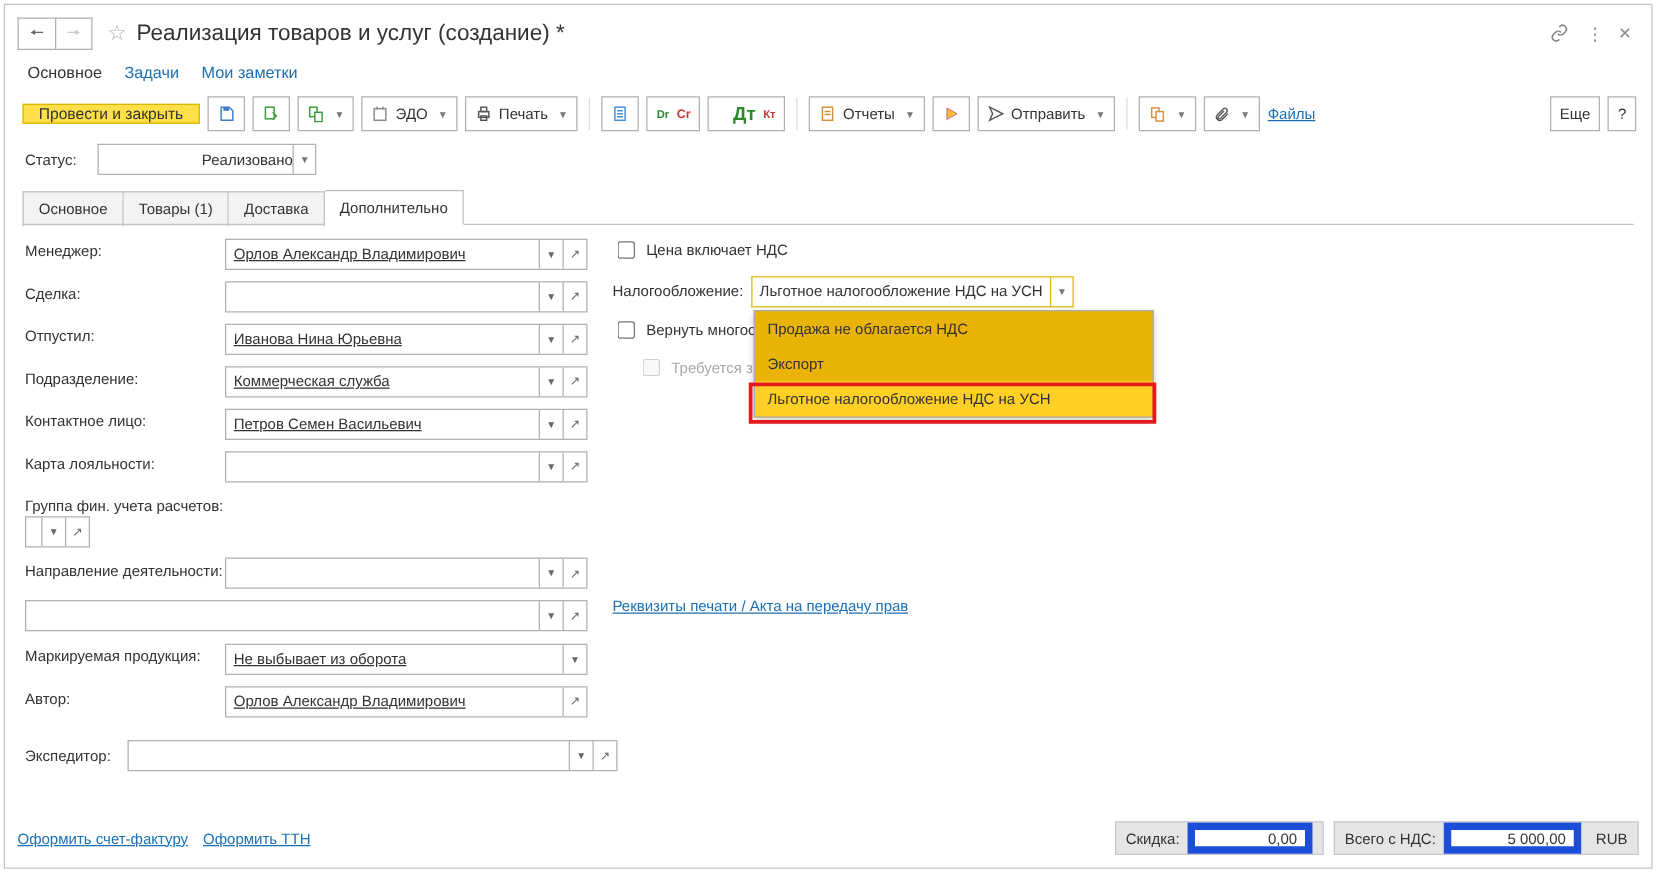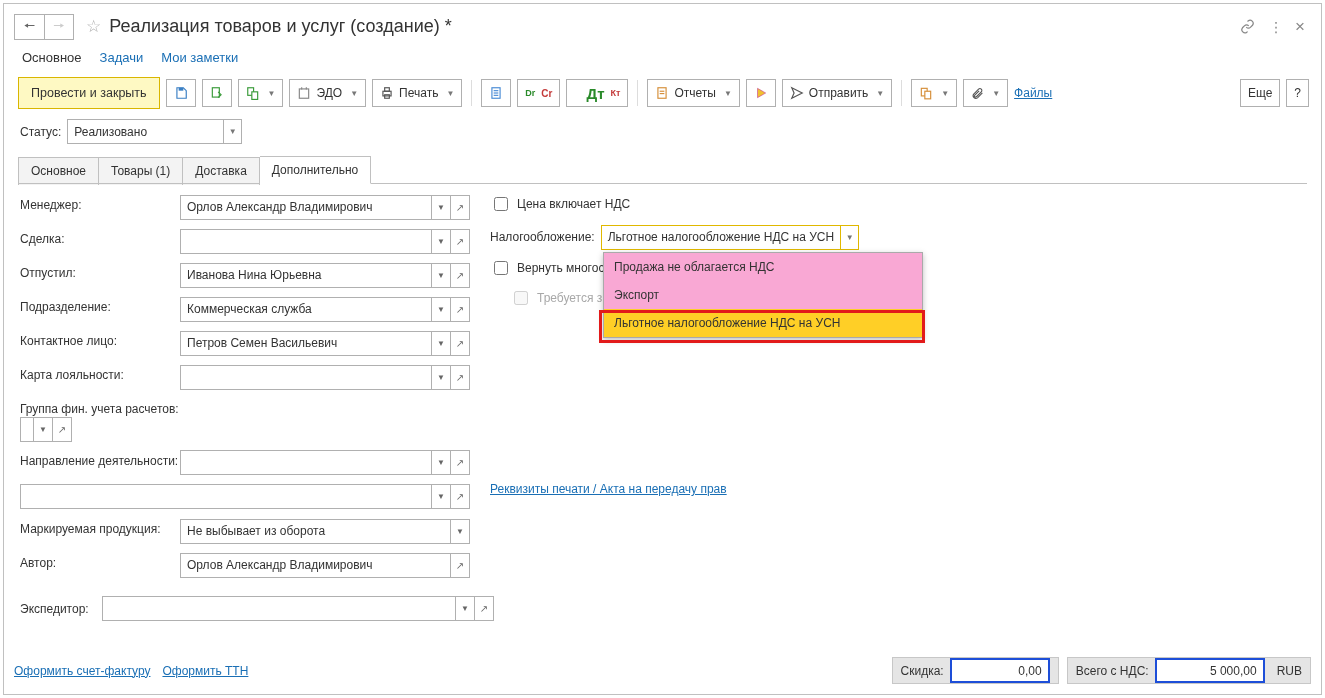--- a/index.html
+++ b/index.html
@@ -19,59 +19,59 @@
   .nav-btn { width:30px; height:26px; border:1px solid #b0b0b0; background:#fff; display:flex; align-items:center; justify-content:center; font-size:13px; color:#666; }
   .nav-btn:first-child { border-right:none; }
   .star { font-size:17px; color:#b0b0b0; margin-right:8px; }
   .title { font-size:18px; color:#333; flex:1; }
   .title-right { display:flex; align-items:center; gap:14px; color:#888; padding-right:6px;}
   .title-right span { font-size:14px; cursor:pointer; }
   .subnav { display:flex; gap:18px; padding:6px 16px 12px 18px; font-size:13px; }
   .subnav .act { color:#333; }
   .subnav a { color:#1a6fb5; text-decoration:none; }
   .toolbar { display:flex; align-items:center; padding:0 12px 10px 14px; gap:6px; flex-wrap:nowrap;}
-  .btn-primary { background:#fef9c3; border:1px solid #d9b600; color:#333; height:32px; padding:0 12px; display:flex; align-items:center; font-size:12.5px;}
+  .btn-primary { background:#fde047; border:1px solid #d9b600; color:#333; height:16px; padding:0 12px; display:flex; align-items:center; font-size:12.5px;}
   .tbtn { height:28px; border:1px solid #b0b0b0; background:#fff; display:flex; align-items:center; justify-content:center; padding:0 7px; gap:5px; font-size:12px; color:#333;}
   .tbtn .caret { font-size:8px; color:#777; margin-left:3px;}
   .tsep { width:1px; background:#ddd; height:26px; margin:0 3px; }
   .link { color:#1a6fb5; text-decoration:underline; font-size:12px;}
-  .status-row { display:flex; align-items:center; padding:0 16px 12px 16px; gap:6px;}
+  .status-row { display:flex; align-items:center; padding:0 16px 12px 16px; gap:17px;}
   .select-box { height:25px; border:1px solid #b0b0b0; background:#fff; display:flex; align-items:center; padding:0 0 0 6px; }
   .select-box .dd { width:18px; border-left:1px solid #b0b0b0; height:100%; display:flex;align-items:center;justify-content:center; font-size:8px;color:#777;}
   .tabs { display:flex; padding:0 0 0 14px; position:relative;}
   .tabs::after { content:""; position:absolute; bottom:0; left:14px; right:14px; height:1px; background:#c0c0c0;}
   .tab { padding:6px 12px; border:1px solid #c0c0c0; border-bottom:none; background:#f3f3f3; margin-right:0px; font-size:12px; position:relative; top:1px; z-index:0;}
   .tab.active { background:#fff; border-bottom:1px solid #fff; top:0px; z-index:2; position:relative;}
   .tab + .tab { border-left:none;}
   .form-area { display:flex; padding:10px 16px 0 16px; gap:20px;}
   .col-left { width:450px; }
   .col-right { flex:1; position:relative;}
   .row { display:flex; align-items:center; margin-bottom:8px; min-height:26px;}
   .lbl { width:160px; color:#333; font-size:12px; padding-top:4px; align-self:flex-start;}
   .lbl-multiline { line-height:15px; }
   .finput { flex:1; display:flex; align-items:center; height:25px; border:1px solid #b0b0b0; background:#fff; }
-  .finput .val { flex:1; padding:0 6px; white-space:nowrap; overflow:hidden;}
+  .finput .val { flex:1; padding:0 6px; white-space:nowrap; overflow:hidden;text-decoration:underline;}
   .ib { width:19px; height:23px; border-left:1px solid #b0b0b0; display:flex;align-items:center;justify-content:center; font-size:8px; color:#666;}
   .ib-open { font-size:10px;}
   .chk { display:flex; align-items:center; gap:6px; margin-bottom:10px;}
   .chk input { width:14px; height:14px;}
   .rlbl { font-size:12px; margin-right:6px;}
   .tax-select { display:inline-flex; border:1px solid #e0b800; height:25px; background:#fff; align-items:center; padding-left:6px; font-size:12px;}
   .tax-select .dd { width:18px; border-left:1px solid #e0b800; height:100%; display:flex;align-items:center;justify-content:center; font-size:8px;color:#777;}
-  .dropdown { position:absolute; border:1px solid #aaa; background:#f9a8d4; box-shadow:0 2px 6px rgba(0,0,0,0.25); z-index:100; width:320px;}
+  .dropdown { position:absolute; border:1px solid #aaa; background:#eab308; box-shadow:0 2px 6px rgba(0,0,0,0.25); z-index:100; width:320px;}
   .dropdown .opt { padding:7px 10px; font-size:12px; }
   .dropdown .opt.sel { background:#ffcf26; }
   .highlight-box { position:absolute; border:3px solid #e21a1a; z-index:101; pointer-events:none;}
   .expeditor-row { padding:10px 16px 0 16px; display:flex; align-items:center;}
   .expeditor-row .finput { width:392px; flex:none; margin-left:4px;}
   .bottom-bar { position:absolute; bottom:10px; left:10px; right:10px; display:flex; align-items:center; justify-content:space-between;}
   .bottom-left { display:flex; gap:12px;}
   .totals { display:flex; align-items:center; gap:8px;}
   .totbox { height:27px; border:1px solid #c7c7c7; background:#e5e5e5; display:flex; align-items:center; padding:0 8px; font-size:12px; gap:6px;}
-  .totinput { width:100px; height:25px; border:2px solid #1d4ed8; background:#fff; text-align:right; padding:0 6px; display:flex; align-items:center; justify-content:flex-end;}
+  .totinput { width:100px; height:25px; border:6px solid #1d4ed8; background:#fff; text-align:right; padding:0 6px; display:flex; align-items:center; justify-content:flex-end;}
   svg { display:block;}
   .disabled-chk { color:#a8a8a8;}
   .disabled-chk input { accent-color:#ccc;}
 </style>
 </head>
 <body>
 
 <div class="frame">
 
   <div class="titlebar">
@@ -192,21 +192,21 @@
       </div>
     <a href="#" class="link">Файлы</a>
     <div style="flex:1"></div>
     <div class="tbtn">Еще</div>
     <div class="tbtn">?</div>
   </div>
 
   <div class="status-row">
     <span>Статус:</span>
     <div class="select-box" style="width:175px;">
-      <span style="flex:1;">Реализовано</span>
+      <span style="flex:1;text-align:right;">Реализовано</span>
       <div class="dd">▼</div>
     </div>
   </div>
 
   <div class="tabs">
     <div class="tab">Основное</div>
     <div class="tab">Товары (1)</div>
     <div class="tab">Доставка</div>
     <div class="tab active">Дополнительно</div>
   </div>

